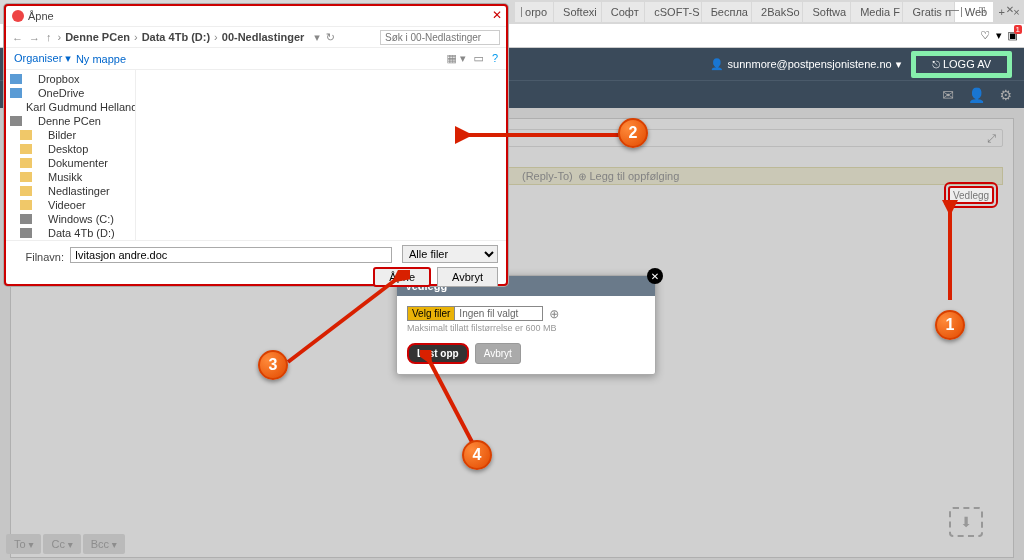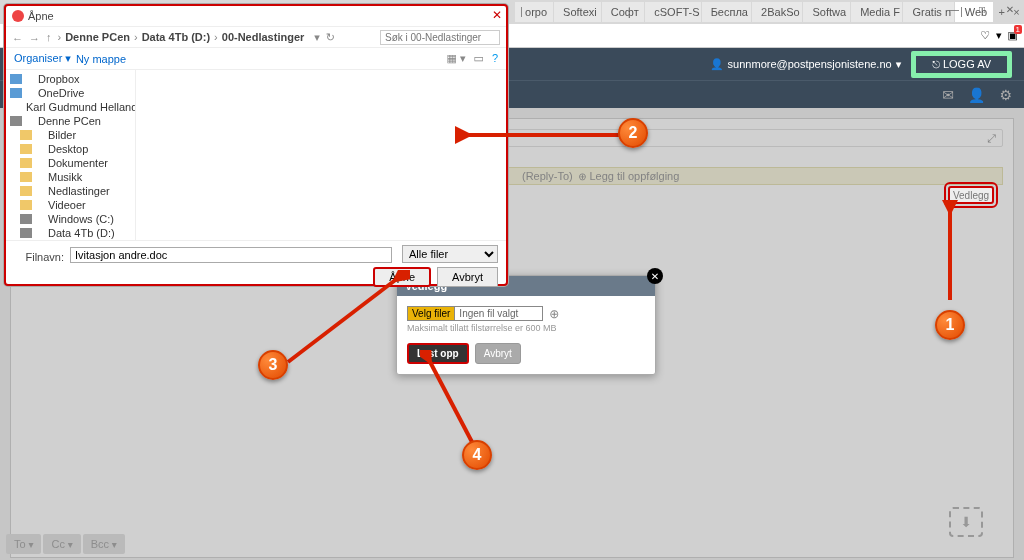--- a/index.html
+++ b/index.html
@@ -34,21 +34,21 @@
 .modal{position:absolute;left:396px;top:275px;width:260px;background:#fff;border:1px solid #aaa;border-radius:3px;box-shadow:0 2px 8px rgba(0,0,0,.3)}
 .modal-hdr{background:#6a7a8a;color:#fff;padding:4px 8px;font-weight:bold;border-radius:3px 3px 0 0}
 .modal-close{position:absolute;left:252px;top:-8px;width:16px;height:16px;background:#000;color:#fff;border-radius:50%;display:flex;align-items:center;justify-content:center;font-size:10px;right:-8px;left:auto}
 .modal-body{padding:10px}
 .filepick{display:flex;align-items:center;gap:0;margin-bottom:2px}
 .velg{border:1px solid #888;background:#eab308;padding:1px 4px;font-size:10px}
 .fileinput{border:1px solid #888;border-left:0;padding:1px 4px;font-size:10px;width:88px;color:#666}
 .plus{margin-left:6px;color:#888;font-size:12px}
 .maks{font-size:9px;color:#999;margin-bottom:10px}
 .modal-btns{display:flex;gap:6px}
-.lastopp{background:#333;color:#fff;border:2px solid #c00;border-radius:3px;padding:3px 8px;font-size:10px;font-weight:bold}
+.lastopp{background:#333;color:#fff;border:2px solid #c00;border-radius:8px;padding:3px 8px;font-size:10px;font-weight:bold}
 .avbryt{background:#aaa;color:#fff;border:1px solid #999;border-radius:3px;padding:3px 8px;font-size:10px}
 
 .filedlg{position:absolute;left:4px;top:4px;width:504px;height:282px;background:#fff;border:2px solid #c00;border-radius:4px;box-shadow:0 0 0 1px #aaa}
 .fd-title{height:20px;display:flex;align-items:center;padding:0 6px;color:#444}
 .fd-title-icon{width:12px;height:12px;background:#e44;border-radius:50%;margin-right:4px}
 .fd-title-close{position:absolute;right:4px;top:2px;color:#c00;font-size:12px}
 .fd-nav{height:22px;border-top:1px solid #eee;border-bottom:1px solid #eee;display:flex;align-items:center;padding:0 6px;gap:6px;color:#888}
 .fd-crumb{display:flex;align-items:center;gap:4px;color:#444}
 .fd-crumb span{color:#888}
 .fd-search{margin-left:auto;border:1px solid #ccc;padding:1px 4px;width:120px;color:#aaa;font-size:10px}

